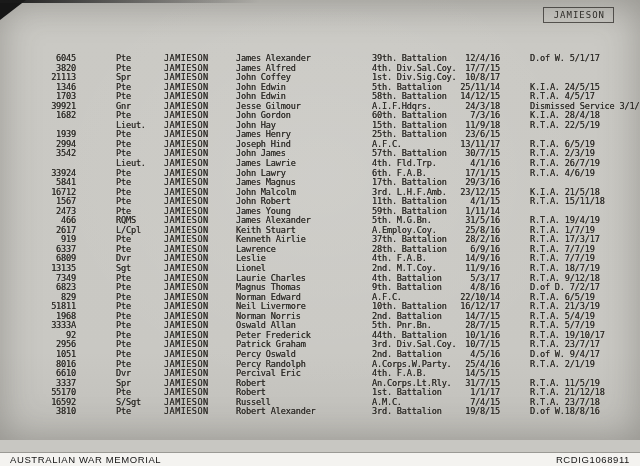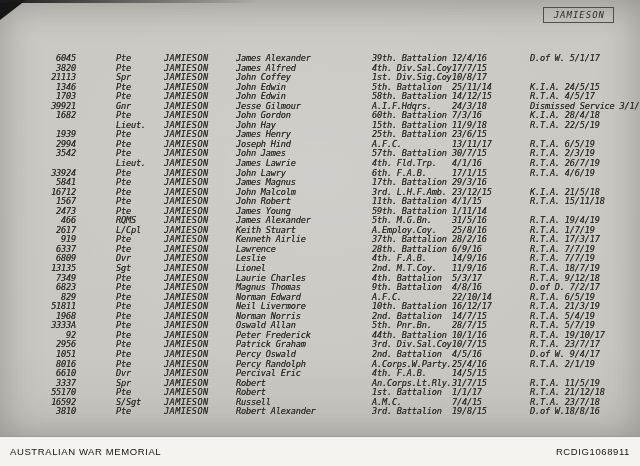--- a/index.html
+++ b/index.html
@@ -10,21 +10,20 @@
   }
   .stage{position:relative;width:640px;height:466px;background:var(--paper,#c8c7c2);}
   
   .paper{
     position:absolute;left:0;top:0;right:0;height:440px;
     background:
       radial-gradient(ellipse at 50% 40%, rgba(255,255,255,.10), rgba(0,0,0,0) 60%),
       linear-gradient(180deg,#c3c2bd 0%, #cac9c4 8%, #c9c8c3 80%, #c0bfba 100%);
     box-shadow:inset 0 0 38px rgba(60,58,52,.35);
     overflow:hidden;
-    font-style:italic;
   }
   .corner-fold{
     position:absolute;left:0;top:0;width:0;height:0;
     border-top:20px solid #161616;border-right:26px solid transparent;
   }
   .top-edge{position:absolute;left:0;top:0;width:260px;height:3px;background:linear-gradient(90deg,#1a1a1a,rgba(0,0,0,0));}
   .page-label{
     position:absolute;top:7px;right:26px;
     font-size:9px;letter-spacing:1px;color:var(--ink,#2e2c28);
     border:1px solid rgba(45,43,40,.75);
@@ -36,25 +35,25 @@
     font-size:8.6px;letter-spacing:-0.2px;
     text-shadow:0 0 .4px rgba(40,38,34,.8);
   }
   .row{
     display:grid;
     grid-template-columns:38px 24px 40px 64px 128px 72px 48px 14px 1fr;
     line-height:9.55px;height:9.55px;white-space:nowrap;gap:8px;
   }
   .c{display:block;}
   .no{text-align:right;}
-  .date{text-align:left;}
+  .date{text-align:right;}
   .surname{letter-spacing:0.4px;}
   
   .footer{
-    position:absolute;left:0;right:0;bottom:0;height:30px;
+    position:absolute;left:0;right:0;bottom:0;height:14px;
     background:var(--footer-bg,#f4f3f0);
     display:flex;justify-content:space-between;align-items:center;
     padding:0 10px;box-sizing:border-box;
     font-family:"Liberation Sans","DejaVu Sans",sans-serif;
     font-size:9.5px;letter-spacing:.6px;color:var(--footer-text,#141414);
     border-top:1px solid #9a9994;
   }
 </style>
 </head>
 <body style="--paper: #c8c7c2; --ink: #2e2c28; --footer-bg: #f4f3f0; --footer-text: #141414;">

